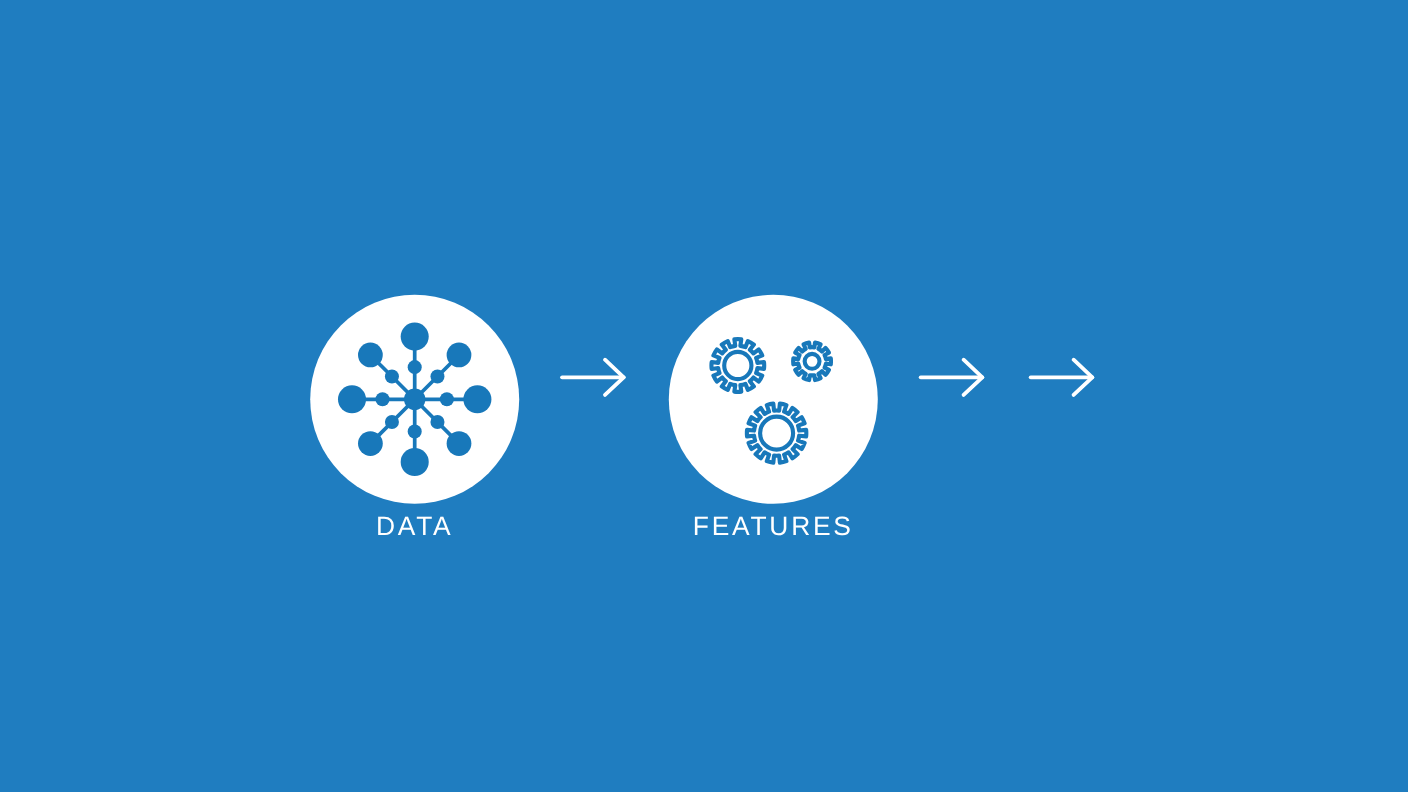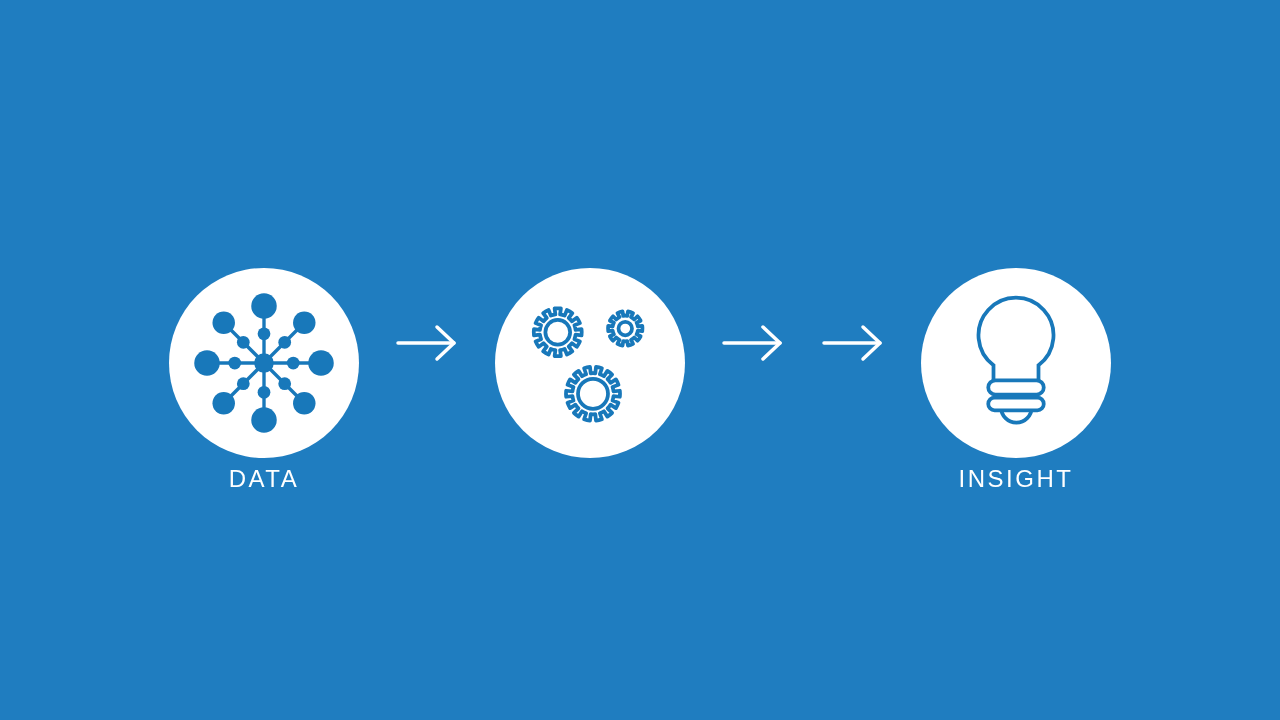--- a/index.html
+++ b/index.html
@@ -118,39 +118,29 @@
       <div class="circle">
         <svg class="icon" viewBox="0 0 200 200">
             <path d="M 88.7 54.8 A 32 32 0 0 1 88.7 63.2 L 80.8 62.1 A 24 24 0 0 1 79.2 68.2 L 86.6 71.2 A 32 32 0 0 1 82.4 78.5 L 76.0 73.6 A 24 24 0 0 1 71.6 78.0 L 76.5 84.4 A 32 32 0 0 1 69.2 88.6 L 66.2 81.2 A 24 24 0 0 1 60.1 82.8 L 61.2 90.7 A 32 32 0 0 1 52.8 90.7 L 53.9 82.8 A 24 24 0 0 1 47.8 81.2 L 44.8 88.6 A 32 32 0 0 1 37.5 84.4 L 42.4 78.0 A 24 24 0 0 1 38.0 73.6 L 31.6 78.5 A 32 32 0 0 1 27.4 71.2 L 34.8 68.2 A 24 24 0 0 1 33.2 62.1 L 25.3 63.2 A 32 32 0 0 1 25.3 54.8 L 33.2 55.9 A 24 24 0 0 1 34.8 49.8 L 27.4 46.8 A 32 32 0 0 1 31.6 39.5 L 38.0 44.4 A 24 24 0 0 1 42.4 40.0 L 37.5 33.6 A 32 32 0 0 1 44.8 29.4 L 47.8 36.8 A 24 24 0 0 1 53.9 35.2 L 52.8 27.3 A 32 32 0 0 1 61.2 27.3 L 60.1 35.2 A 24 24 0 0 1 66.2 36.8 L 69.2 29.4 A 32 32 0 0 1 76.5 33.6 L 71.6 40.0 A 24 24 0 0 1 76.0 44.4 L 82.4 39.5 A 32 32 0 0 1 86.6 46.8 L 79.2 49.8 A 24 24 0 0 1 80.8 55.9 L 88.7 54.8 Z" fill="none" stroke="currentColor" stroke-width="5" stroke-linejoin="round"></path>
             <circle cx="57" cy="59" r="16.5" fill="none" stroke="currentColor" stroke-width="5"></circle>
             <path d="M 169.7 50.4 A 23 23 0 0 1 169.7 57.6 L 163.8 56.7 A 17 17 0 0 1 162.1 61.7 L 167.5 64.4 A 23 23 0 0 1 163.3 70.3 L 159.0 66.0 A 17 17 0 0 1 154.7 69.1 L 157.4 74.5 A 23 23 0 0 1 150.6 76.7 L 149.7 70.8 A 17 17 0 0 1 144.3 70.8 L 143.4 76.7 A 23 23 0 0 1 136.6 74.5 L 139.3 69.1 A 17 17 0 0 1 135.0 66.0 L 130.7 70.3 A 23 23 0 0 1 126.5 64.4 L 131.9 61.7 A 17 17 0 0 1 130.2 56.7 L 124.3 57.6 A 23 23 0 0 1 124.3 50.4 L 130.2 51.3 A 17 17 0 0 1 131.9 46.3 L 126.5 43.6 A 23 23 0 0 1 130.7 37.7 L 135.0 42.0 A 17 17 0 0 1 139.3 38.9 L 136.6 33.5 A 23 23 0 0 1 143.4 31.3 L 144.3 37.2 A 17 17 0 0 1 149.7 37.2 L 150.6 31.3 A 23 23 0 0 1 157.4 33.5 L 154.7 38.9 A 17 17 0 0 1 159.0 42.0 L 163.3 37.7 A 23 23 0 0 1 167.5 43.6 L 162.1 46.3 A 17 17 0 0 1 163.8 51.3 L 169.7 50.4 Z" fill="none" stroke="currentColor" stroke-width="5" stroke-linejoin="round"></path>
             <circle cx="147" cy="54" r="9" fill="none" stroke="currentColor" stroke-width="5"></circle>
             <path d="M 139.8 137.0 A 36 36 0 0 1 139.8 145.0 L 131.3 144.1 A 27.5 27.5 0 0 1 130.0 150.1 L 138.0 152.9 A 36 36 0 0 1 134.5 160.2 L 127.3 155.6 A 27.5 27.5 0 0 1 123.4 160.4 L 129.5 166.5 A 36 36 0 0 1 123.2 171.5 L 118.6 164.3 A 27.5 27.5 0 0 1 113.1 167.0 L 115.9 175.0 A 36 36 0 0 1 108.0 176.8 L 107.1 168.3 A 27.5 27.5 0 0 1 100.9 168.3 L 100.0 176.8 A 36 36 0 0 1 92.1 175.0 L 94.9 167.0 A 27.5 27.5 0 0 1 89.4 164.3 L 84.8 171.5 A 36 36 0 0 1 78.5 166.5 L 84.6 160.4 A 27.5 27.5 0 0 1 80.7 155.6 L 73.5 160.2 A 36 36 0 0 1 70.0 152.9 L 78.0 150.1 A 27.5 27.5 0 0 1 76.7 144.1 L 68.2 145.0 A 36 36 0 0 1 68.2 137.0 L 76.7 137.9 A 27.5 27.5 0 0 1 78.0 131.9 L 70.0 129.1 A 36 36 0 0 1 73.5 121.8 L 80.7 126.4 A 27.5 27.5 0 0 1 84.6 121.6 L 78.5 115.5 A 36 36 0 0 1 84.8 110.5 L 89.4 117.7 A 27.5 27.5 0 0 1 94.9 115.0 L 92.1 107.0 A 36 36 0 0 1 100.0 105.2 L 100.9 113.7 A 27.5 27.5 0 0 1 107.1 113.7 L 108.0 105.2 A 36 36 0 0 1 115.9 107.0 L 113.1 115.0 A 27.5 27.5 0 0 1 118.6 117.7 L 123.2 110.5 A 36 36 0 0 1 129.5 115.5 L 123.4 121.6 A 27.5 27.5 0 0 1 127.3 126.4 L 134.5 121.8 A 36 36 0 0 1 138.0 129.1 L 130.0 131.9 A 27.5 27.5 0 0 1 131.3 137.9 L 139.8 137.0 Z" fill="none" stroke="currentColor" stroke-width="5" stroke-linejoin="round"></path>
             <circle cx="104" cy="141" r="20" fill="none" stroke="currentColor" stroke-width="5"></circle>
           </svg>
       </div>
+      <div class="stage-label">FEATURES</div>
     </div>
 
     <svg class="arrow" viewBox="0 0 64 44">
       <path d="M 3 22 H 59" fill="none" stroke="currentColor" stroke-width="3.5" stroke-linecap="round"></path>
       <path d="M 42 6 L 59 22 L 42 38" fill="none" stroke="currentColor" stroke-width="3.5" stroke-linecap="round" stroke-linejoin="round"></path>
     </svg>
 
 
     <svg class="arrow" viewBox="0 0 64 44">
       <path d="M 3 22 H 59" fill="none" stroke="currentColor" stroke-width="3.5" stroke-linecap="round"></path>
       <path d="M 42 6 L 59 22 L 42 38" fill="none" stroke="currentColor" stroke-width="3.5" stroke-linecap="round" stroke-linejoin="round"></path>
     </svg>
 
-    <div class="stage">
-      <div class="circle">
-        <svg class="icon" viewBox="0 0 200 200">
-          <path d="M 70 128 L 70 103 A 50 50 0 1 1 130 103 L 130 128" fill="none" stroke="currentColor" stroke-width="5" stroke-linecap="round"></path>
-          <path d="M 80 159 A 20.5 20.5 0 0 0 121 159" fill="none" stroke="currentColor" stroke-width="5" stroke-linecap="round"></path>
-          <rect x="63" y="123" width="74" height="19" rx="9.5" fill="#FFFFFF" stroke="currentColor" stroke-width="5"></rect>
-          <rect x="63" y="146" width="74" height="17" rx="8.5" fill="#FFFFFF" stroke="currentColor" stroke-width="5"></rect>
-        </svg>
-      </div>
-      <div class="stage-label">INSIGHT</div>
-    </div>
 
   </div>
 </div>
 
 </body></html>

